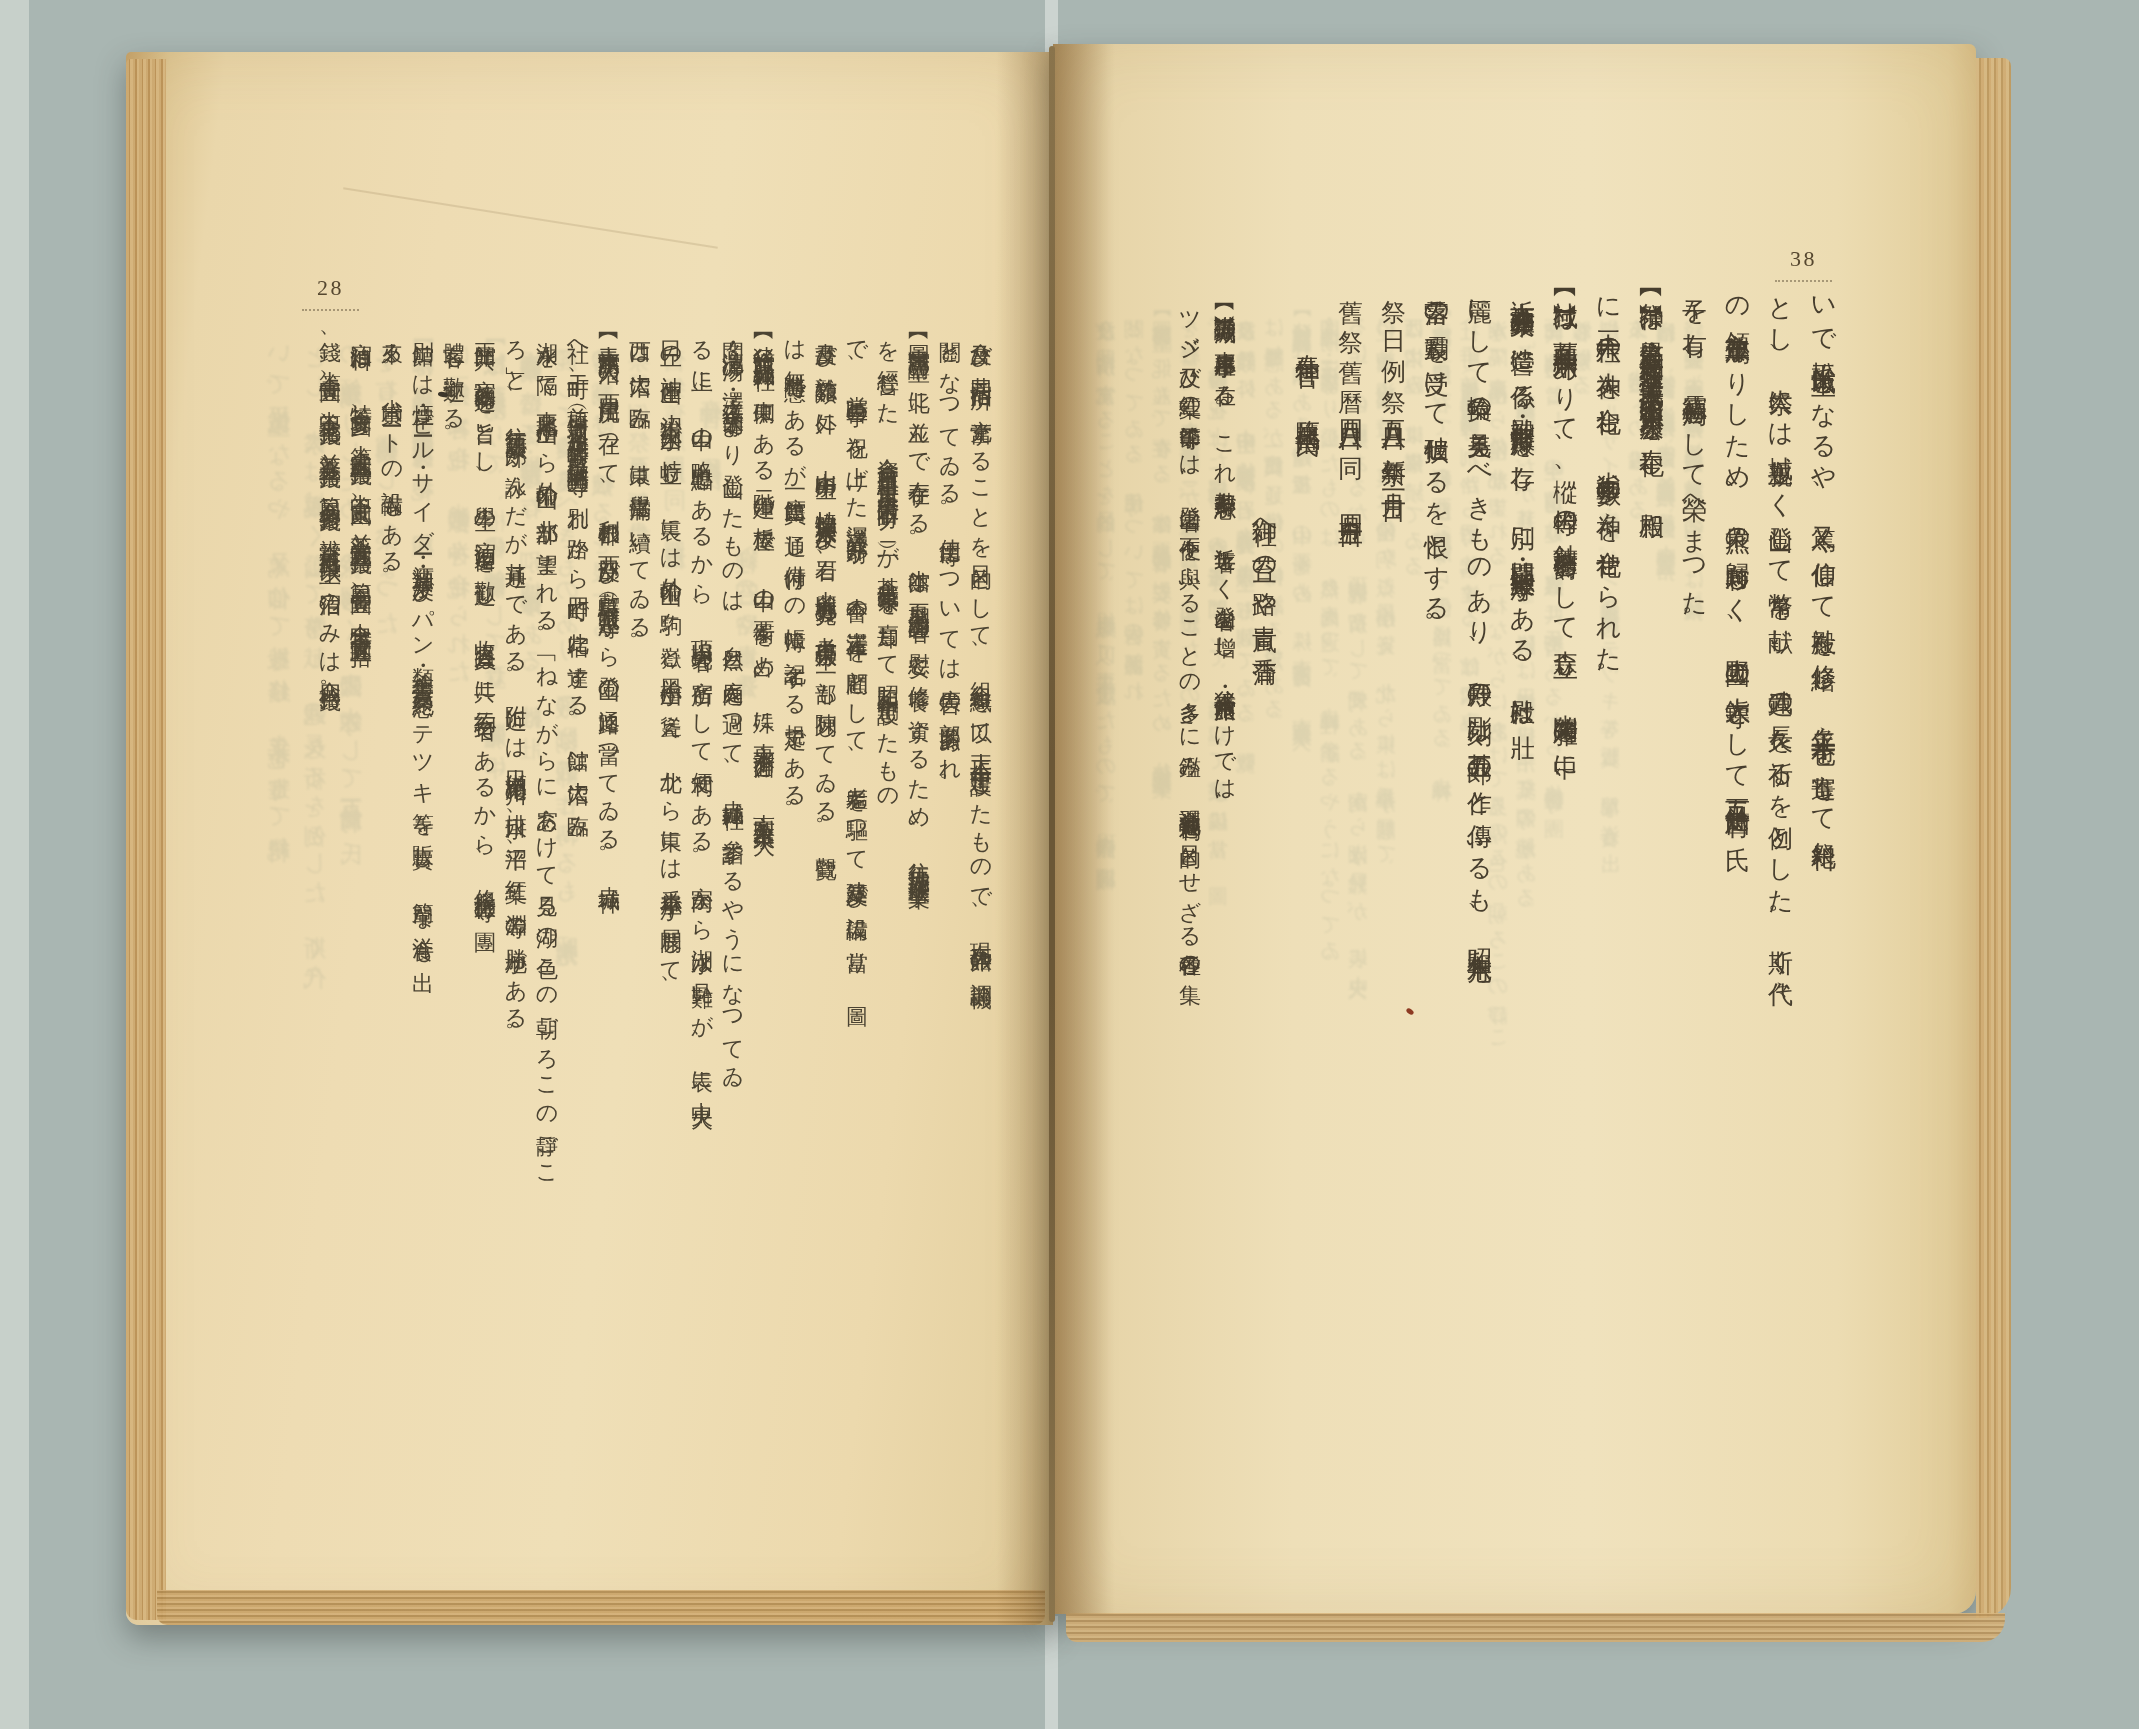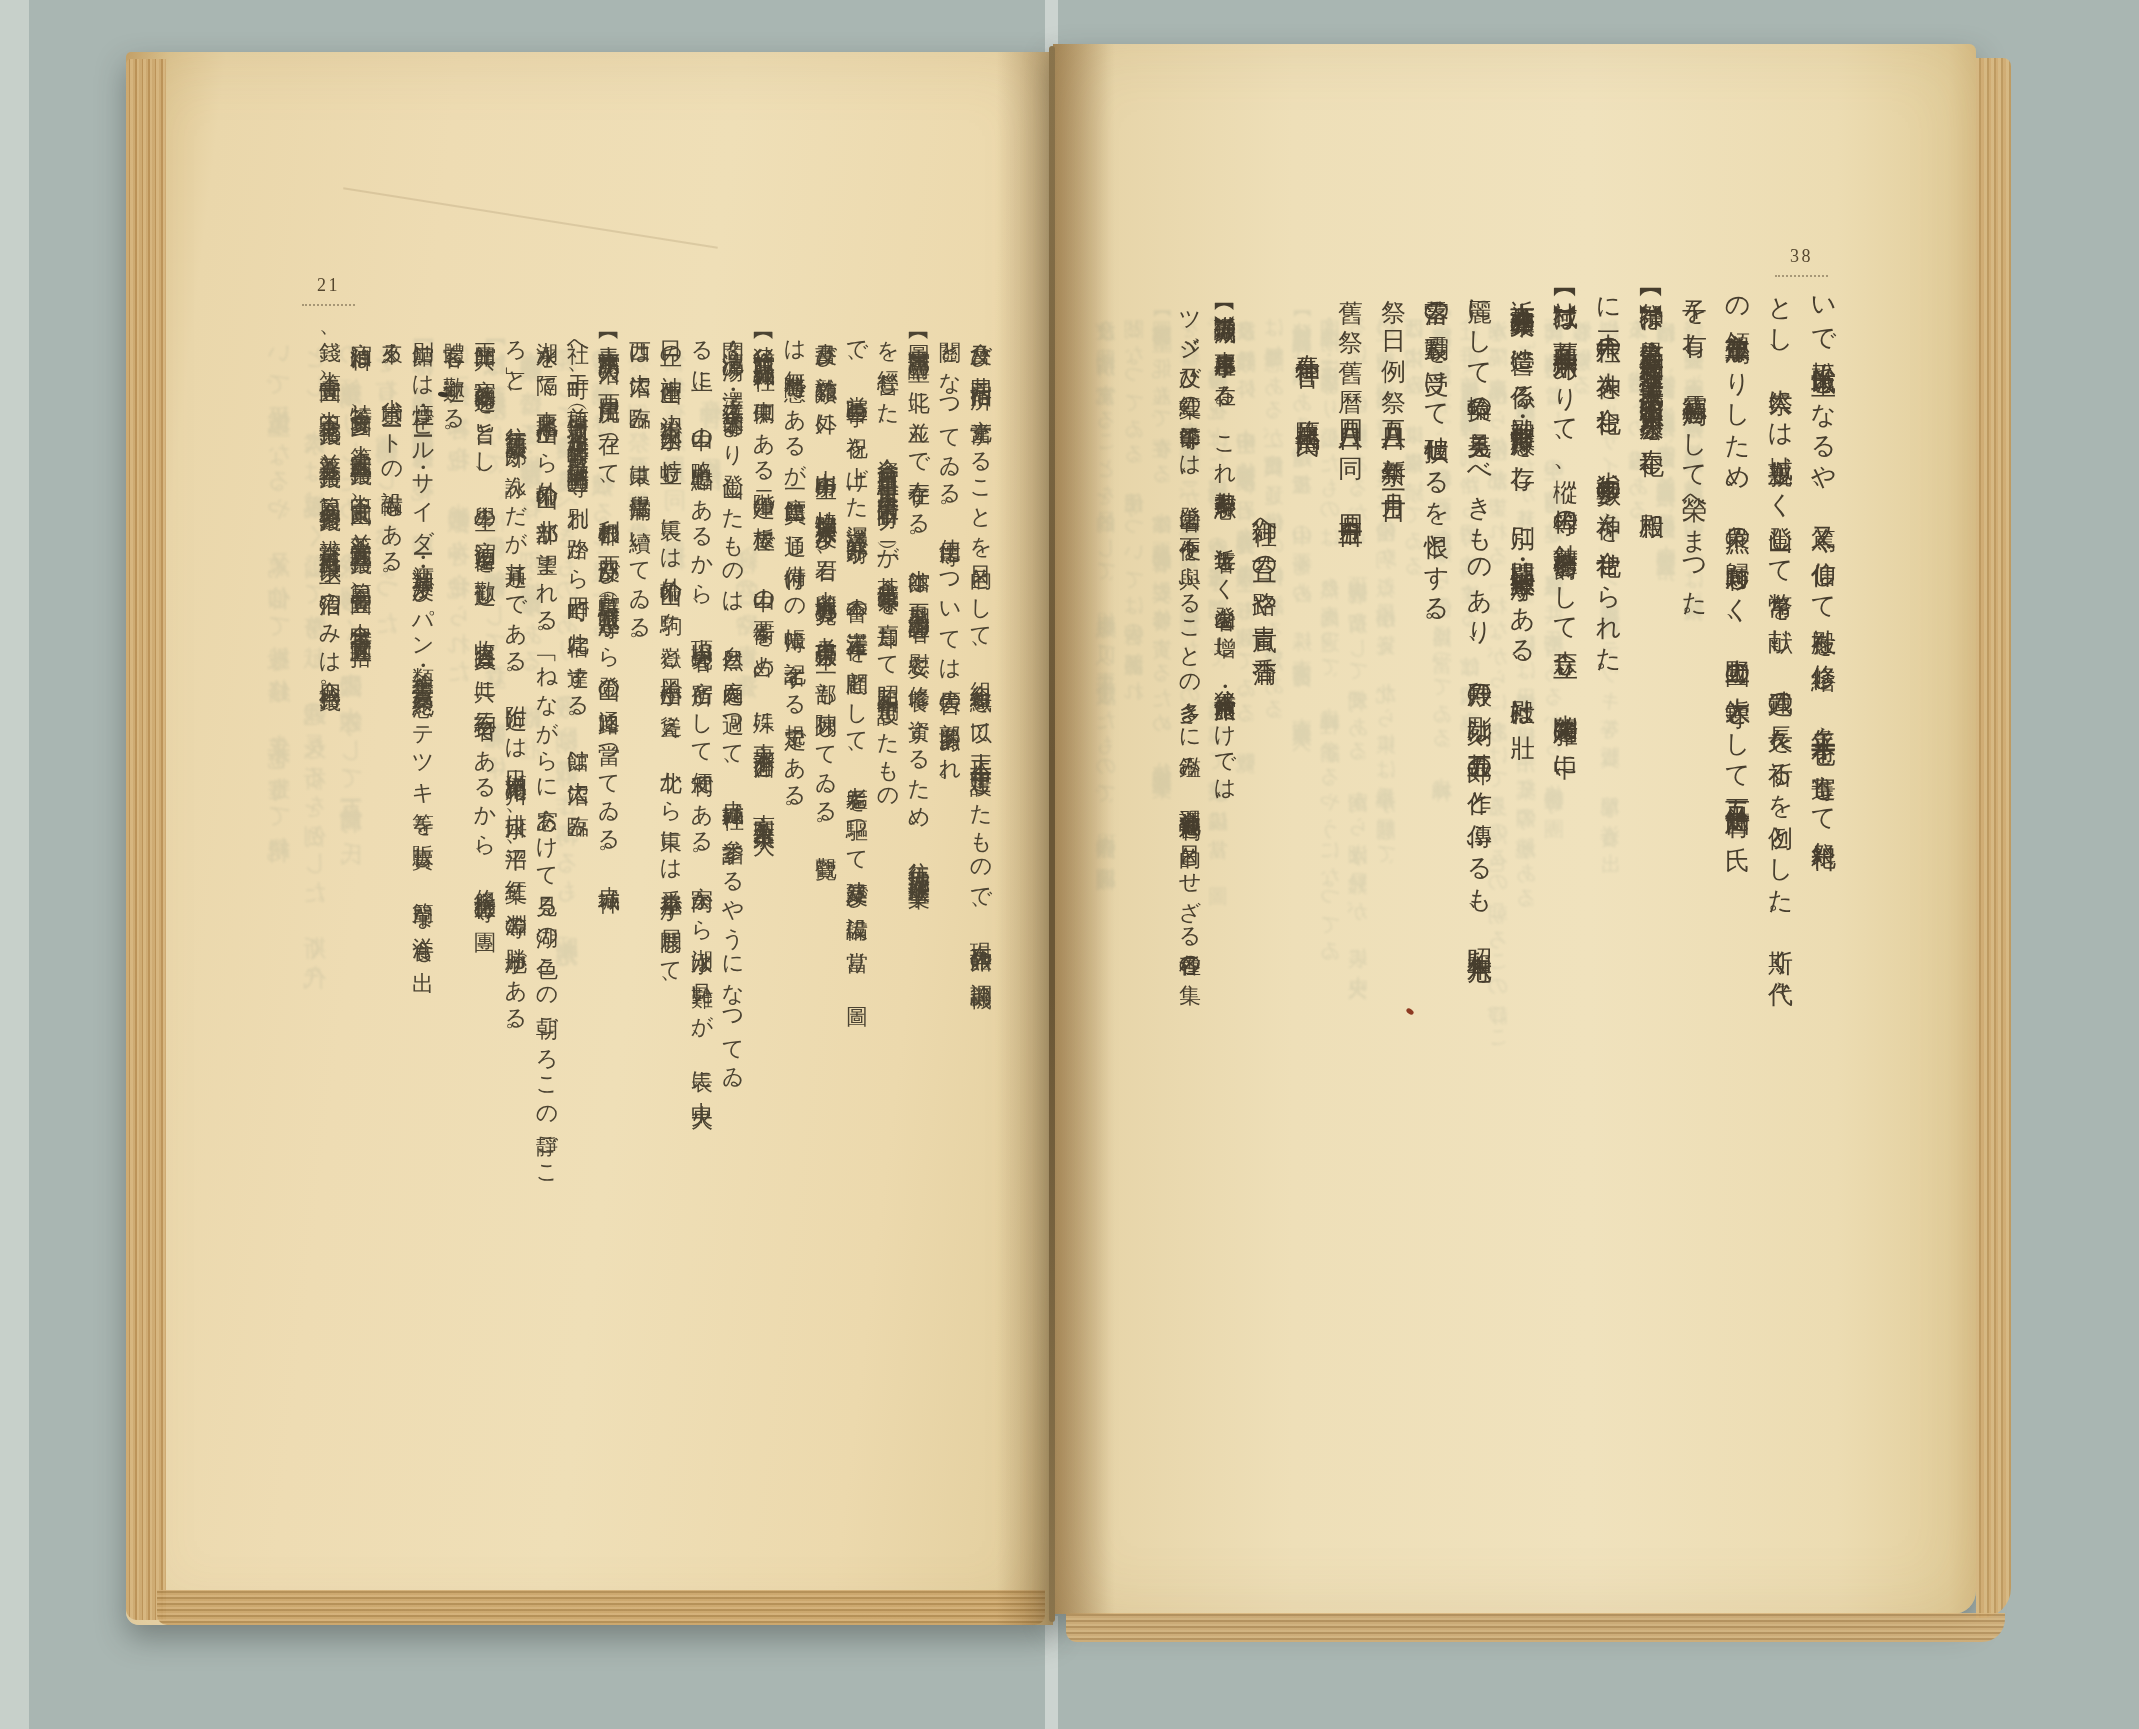--- a/index.html
+++ b/index.html
@@ -40,21 +40,21 @@
 
   .gutter-shade{position:absolute;top:0;bottom:0;}
   .gs-left{right:0;width:57px;background:linear-gradient(90deg,rgba(121,89,44,0) 0%,rgba(115,84,40,.40) 100%);}
   .gs-right{left:0;width:62px;background:linear-gradient(270deg,rgba(121,89,44,0) 0%,rgba(108,78,36,.44) 100%);}
   .gutter-line{position:absolute;left:1049px;top:46px;width:6px;height:1576px;
     background:linear-gradient(180deg,#8a744c,#6b5736 45%,#6b5736 60%,#8a744c);border-radius:3px;}
 
   .crease{position:absolute;left:215px;top:165px;width:379px;height:1.5px;
     background:rgba(120,95,55,.16);transform:rotate(9deg);}
 
-  .pn{position:absolute;font-size:18px;color:#55472f;letter-spacing:2.5px;
+  .pn{position:absolute;font-size:22px;color:#55472f;letter-spacing:2.5px;
     border-bottom:2px dotted rgba(110,95,70,.55);padding:0 15px 8px;}
   .pn-left{left:176px;top:223px;}
   .pn-right{left:722px;top:202px;}
 
   .vtext{position:absolute;writing-mode:vertical-rl;text-orientation:upright;}
   .vtext > div, .grp > div{white-space:nowrap;}
   .grp{display:contents;}
 
   .text-left{top:273px;right:56px;height:1283px;color:#4b4332;}
   .tcol{font-size:22px;line-height:31px;letter-spacing:3px;}
@@ -81,21 +81,21 @@
 <div class="seam seam-top"></div>
 <div class="seam seam-bottom"></div>
 
 <div class="book">
 
   <div class="page page-left">
     <div class="stack-left"></div>
     <div class="stack-bottom-l"></div>
     <div class="gutter-shade gs-left"></div>
     <div class="crease"></div>
-    <div class="pn pn-left"><span>21</span></div>
+    <div class="pn pn-left"><span>28</span></div>
     <div class="ghost gl">
         <div class="gcol-lg">いで松平氏城主となるや、又篤く信仰して社殿を修繕し、年々米二十苞を寄進して祭祀料</div>
         <div class="gcol-lg">とし、大祭には城主親しく登山して幣帛を献じ、武運の長久を祈るを例とした。斯く代々</div>
         <div class="gcol-lg">の領主尊敬篤かりしため、衆庶の歸向夥しく、上野國の大鎭守として五百二十餘箇村に氏</div>
         <div class="gcol-lg">子を有し、靈德赫灼として榮へまつた。</div>
         <div class="gcol-lg">【祭神】は磐筒男神・磐筒女神・經津主命・豊城入彦命・大山咋命・德川家康公を奉祀し、相殿</div>
         <div class="gcol-lg">に三十六柱の大神を合祀し、尙近年多數の神々を合祀せられた。</div>
         <div class="gcol-lg">【社域】は其面積約六千坪ありて、樅、栂等の針葉樹蓊欝として森立し、幽邃閑雅の中に、</div>
         <div class="gcol-lg">近古酒井雅樂頭の造營に係る神殿・幣殿拜殿を存し、別に樓門・神樂殿等がある、社殿は壯</div>
         <div class="gcol-lg">麗にして輪奐の美見るべきものあり、拜殿の彫刻は甚五郎の作と傳ふるも、昭和六年七月</div>

